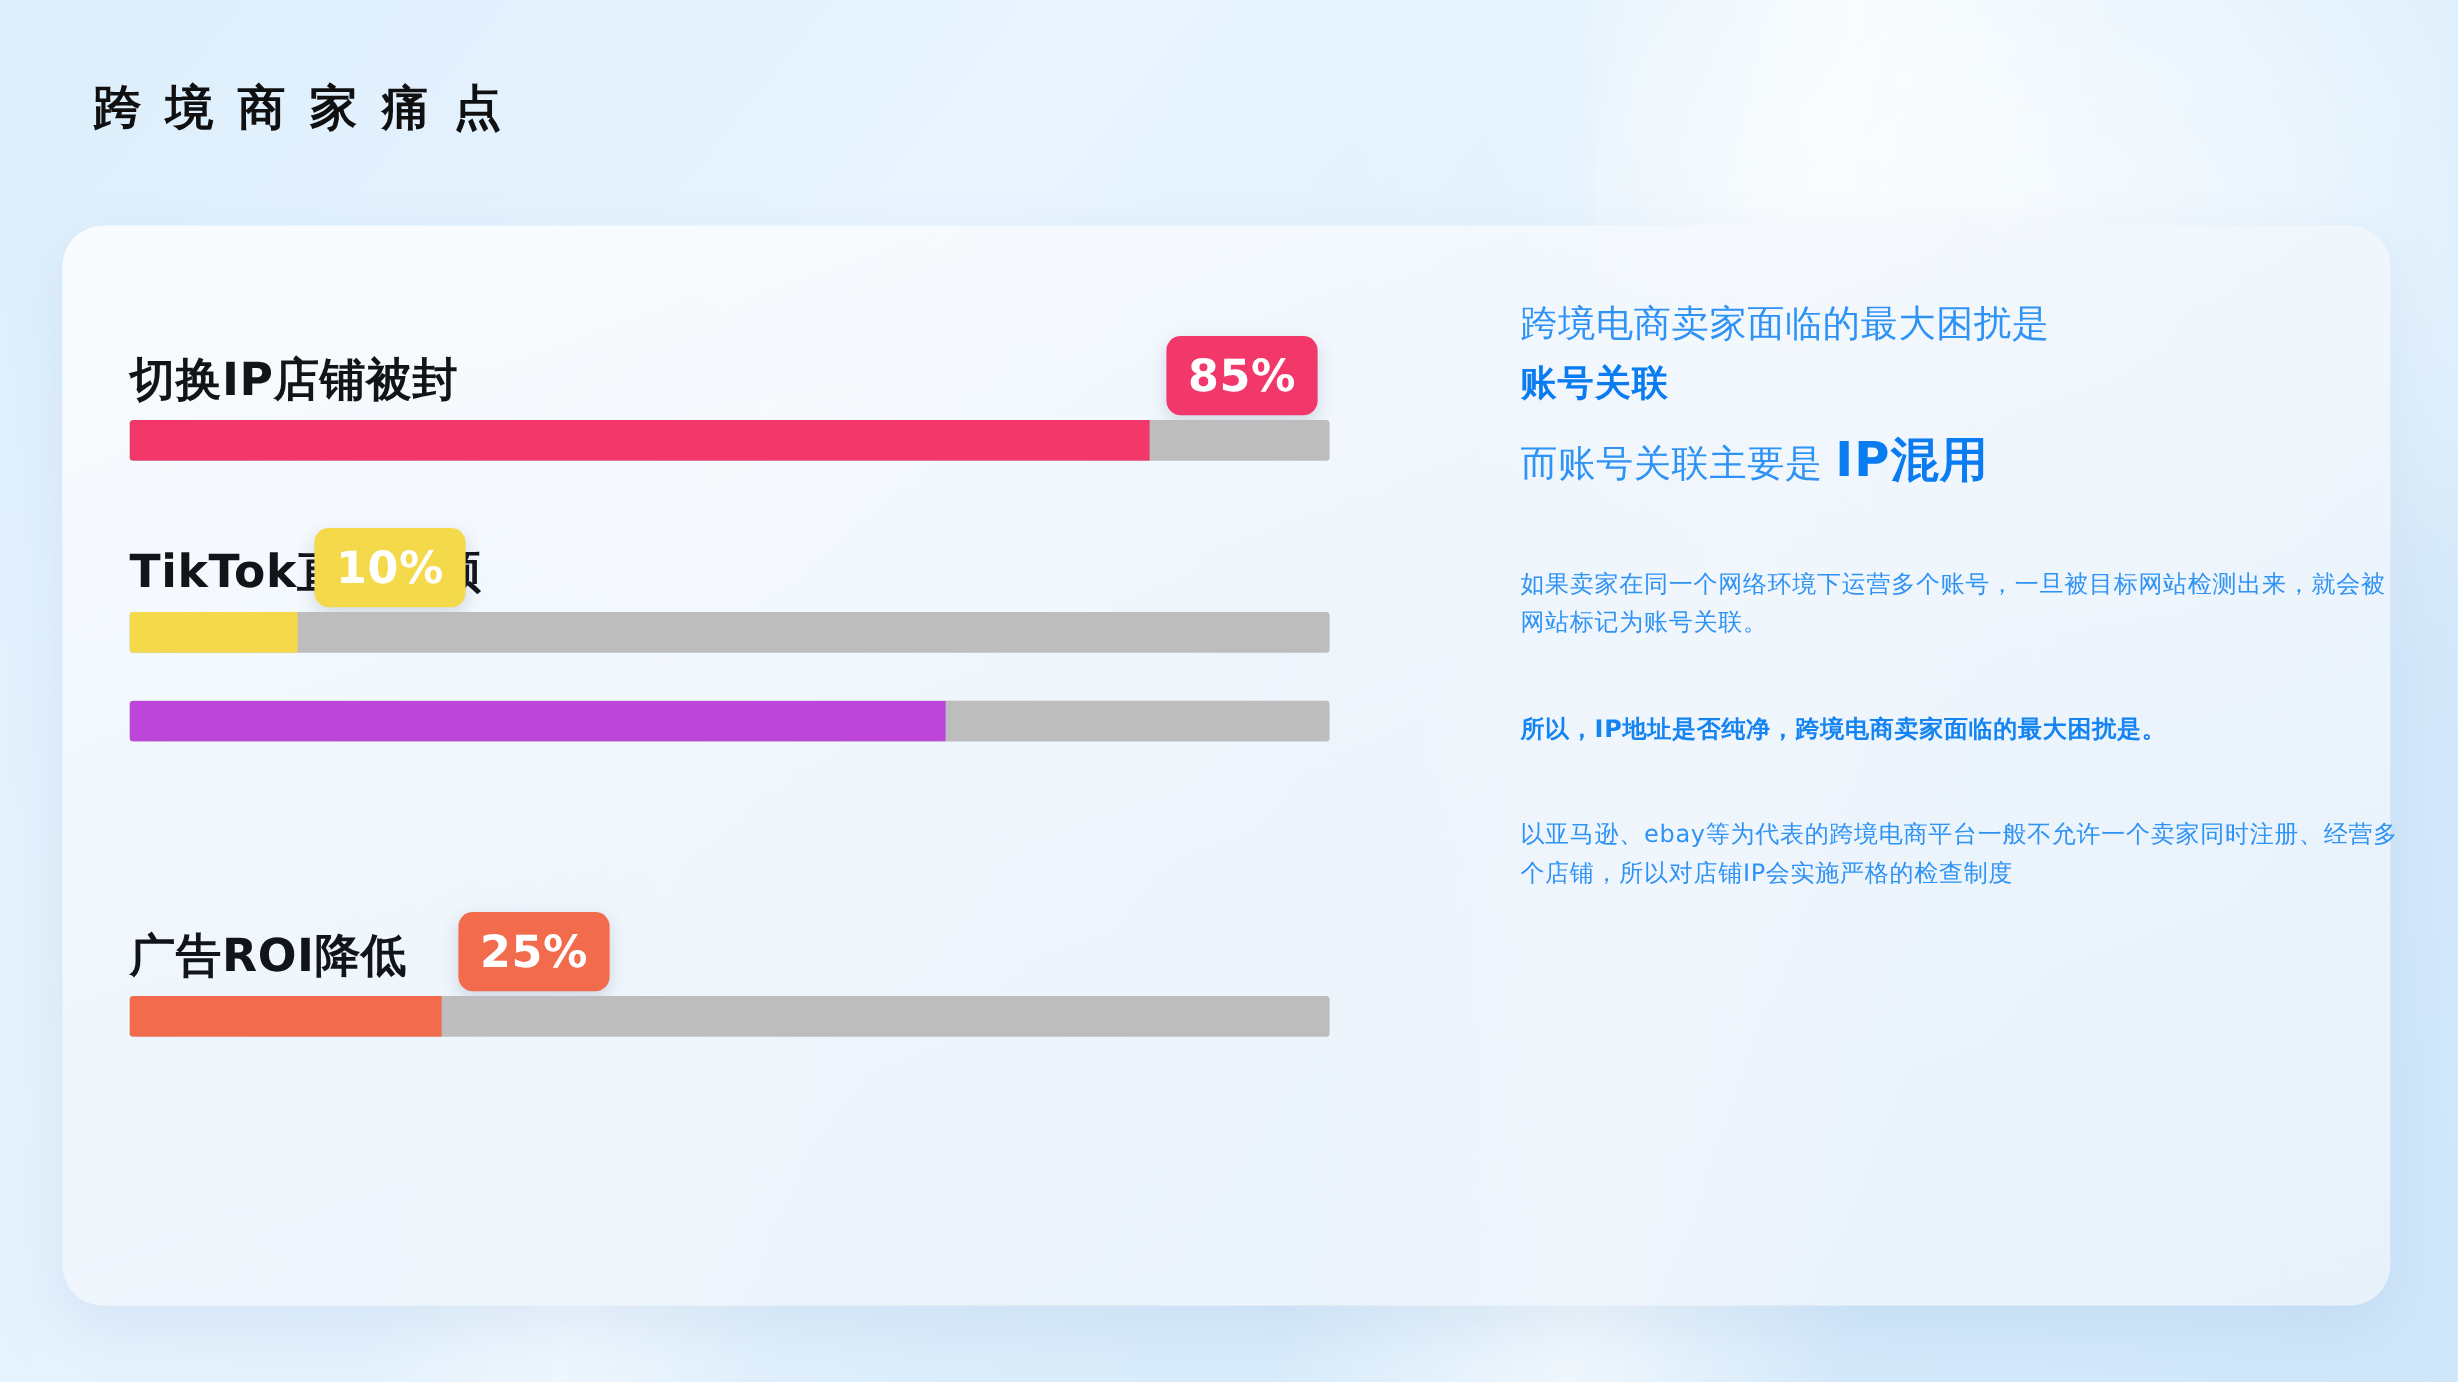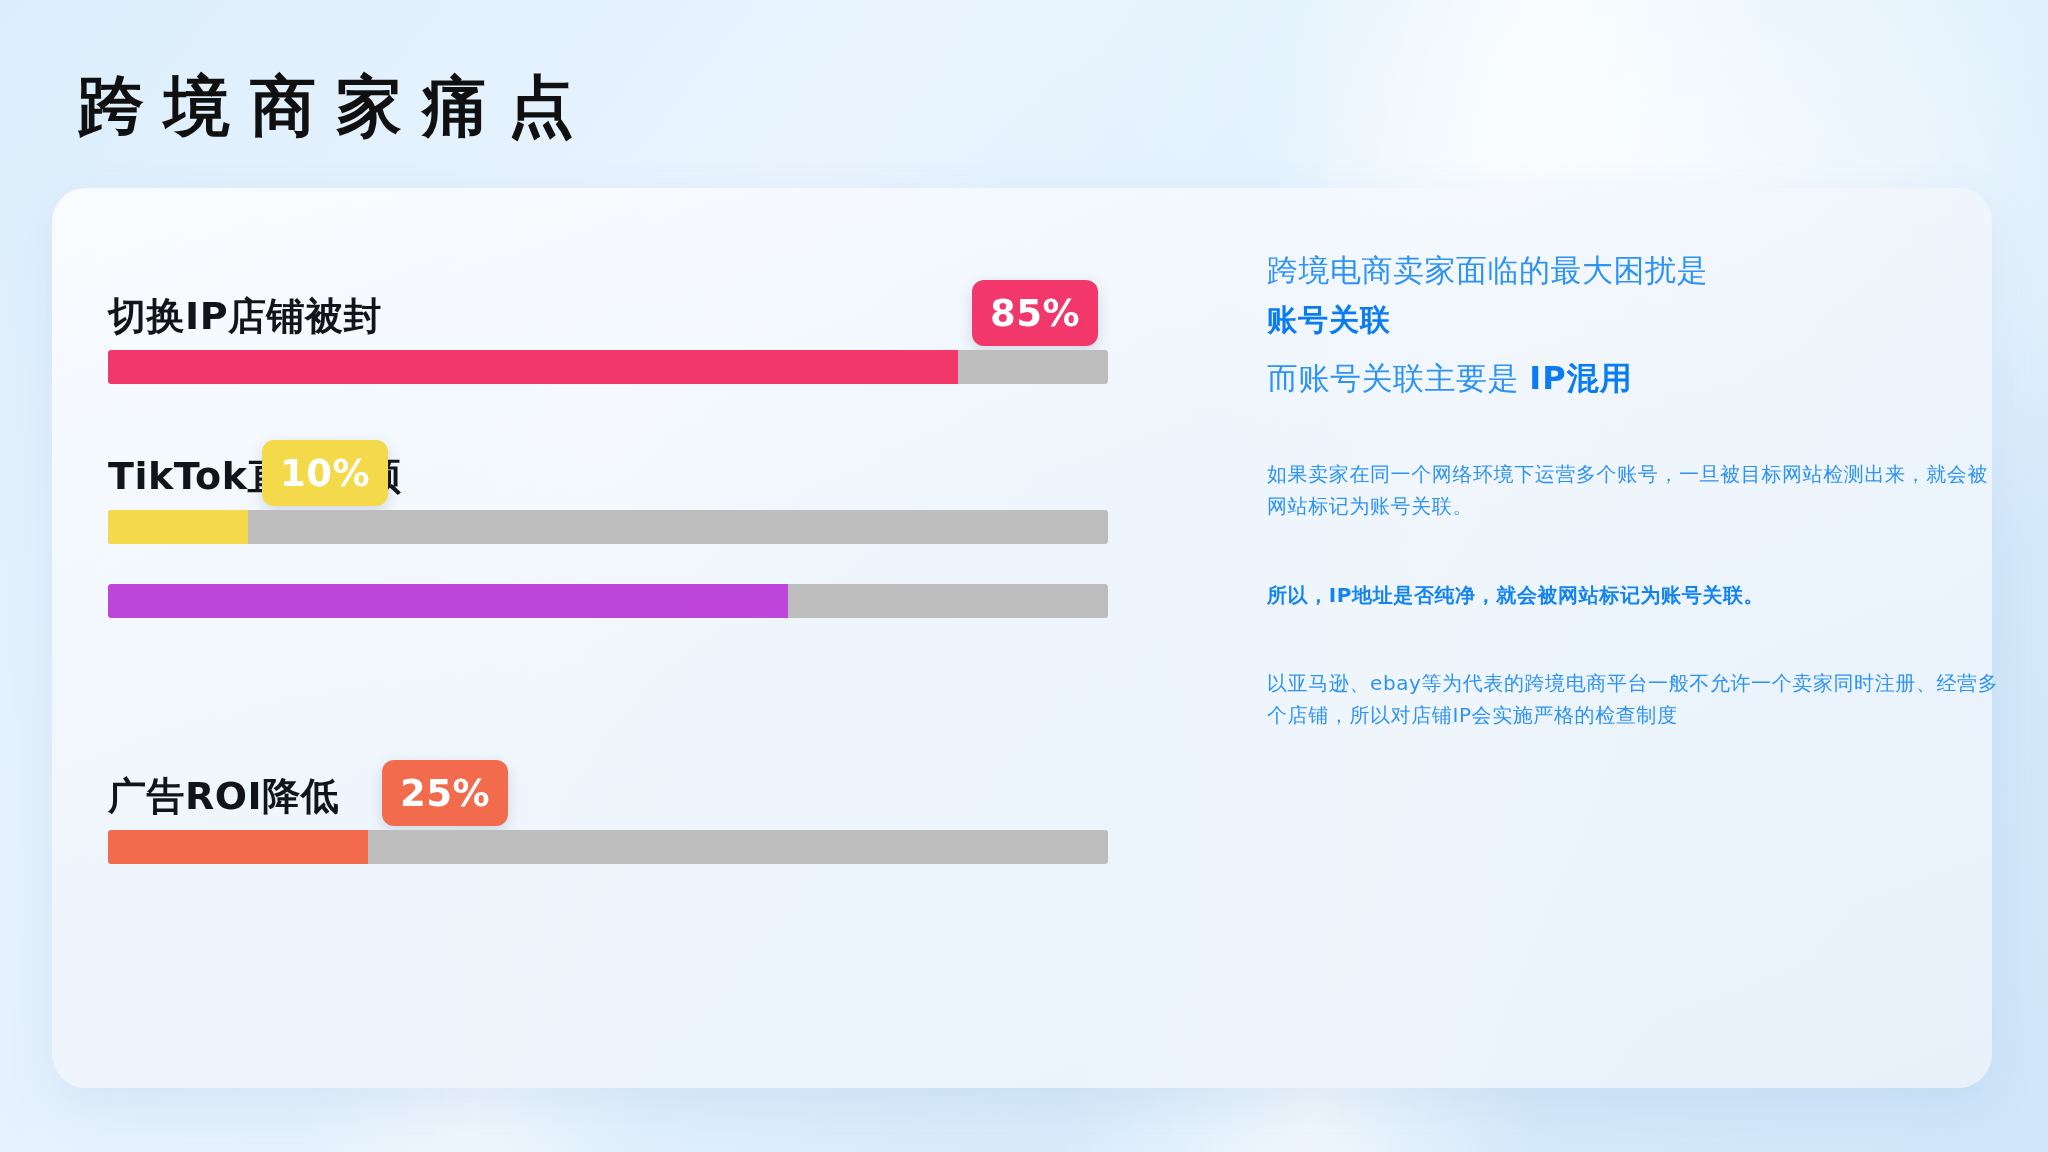--- a/index.html
+++ b/index.html
@@ -34,21 +34,21 @@
   }
   .bg-glow{
     position:absolute; right:-180px; top:-220px; width:900px; height:820px;
     background:radial-gradient(circle at 40% 55%, rgba(255,255,255,.70) 0%, rgba(255,255,255,0) 66%);
     pointer-events:none;
   }
 
   
   .title{
     position:absolute; left:78px; top:62px;
-    font-size:66px; font-weight:bold; color:#101010;
+    font-size:40px; font-weight:bold; color:#101010;
     letter-spacing:20px;
     white-space:nowrap;
     font-family:"DejaVu Sans","Liberation Sans",sans-serif;
   }
 
   
   .card{
     position:absolute; left:52px; top:188px;
     width:1940px; height:900px;
     border-radius:34px;
@@ -103,21 +103,21 @@
   .copy .lead{
     font-size:31px; line-height:1.46; color:#2f93f5; letter-spacing:.5px;
   }
   .copy .hl{
     font-size:30px; font-weight:bold; color:#0a7cf2;
     line-height:1.42; letter-spacing:1px; margin-top:6px;
   }
   .copy .lead2{
     font-size:31px; line-height:1.5; color:#2f93f5; letter-spacing:.5px; margin-top:12px;
   }
-  .copy .lead2 b{ font-size:32px; font-weight:bold; color:#0a7cf2; letter-spacing:1px; }
+  .copy .lead2 b{ font-size:40px; font-weight:bold; color:#0a7cf2; letter-spacing:1px; }
   .copy p.body{
     font-size:20px; line-height:1.62; color:#2f93f5;
     letter-spacing:.6px; margin-top:56px;
   }
   .copy p.body.strong{ font-weight:bold; color:#1484f3; }
 </style>
 </head>
 <body>
 
 <div class="bg-base"></div>
@@ -167,17 +167,17 @@
       </div>
     </div>
 
   </div>
 
   <div class="copy">
     <div class="lead">跨境电商卖家面临的最大困扰是</div>
     <div class="hl">账号关联</div>
     <div class="lead2"><span>而账号关联主要是 </span><b>IP混用</b></div>
     <p class="body">如果卖家在同一个网络环境下运营多个账号，一旦被目标网站检测出来，就会被网站标记为账号关联。</p>
-    <p class="body strong">所以，IP地址是否纯净，就会被网站标记为账号关联。</p>
+    <p class="body strong">所以，IP地址是否纯净，跨境电商卖家面临的最大困扰是。</p>
     <p class="body">以亚马逊、ebay等为代表的跨境电商平台一般不允许一个卖家同时注册、经营多个店铺，所以对店铺IP会实施严格的检查制度</p>
   </div>
 
 </div>
 
 </body></html>

